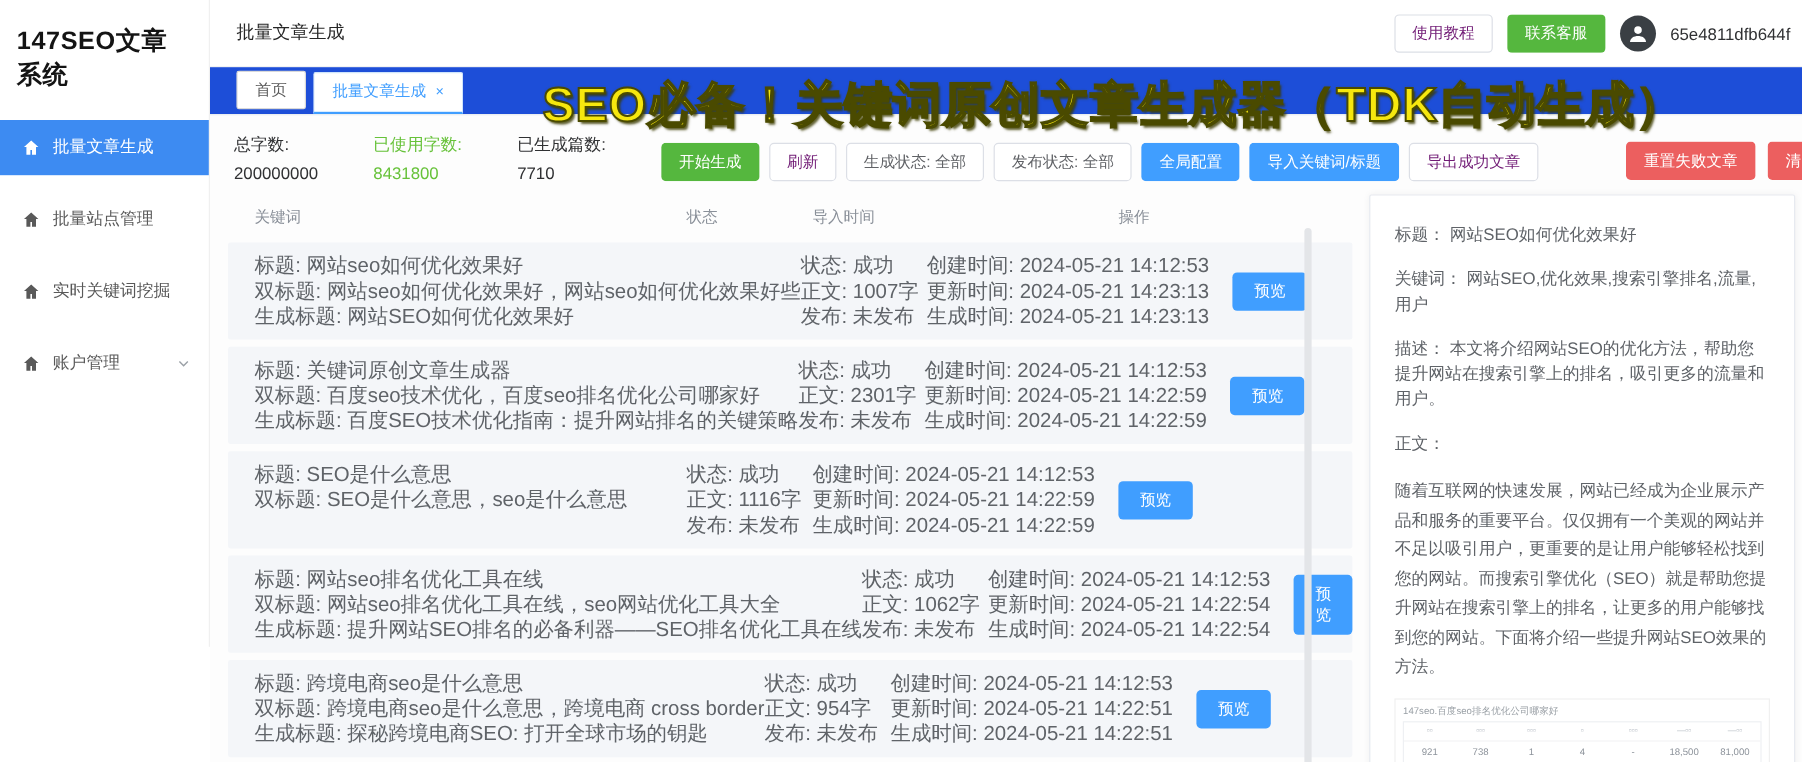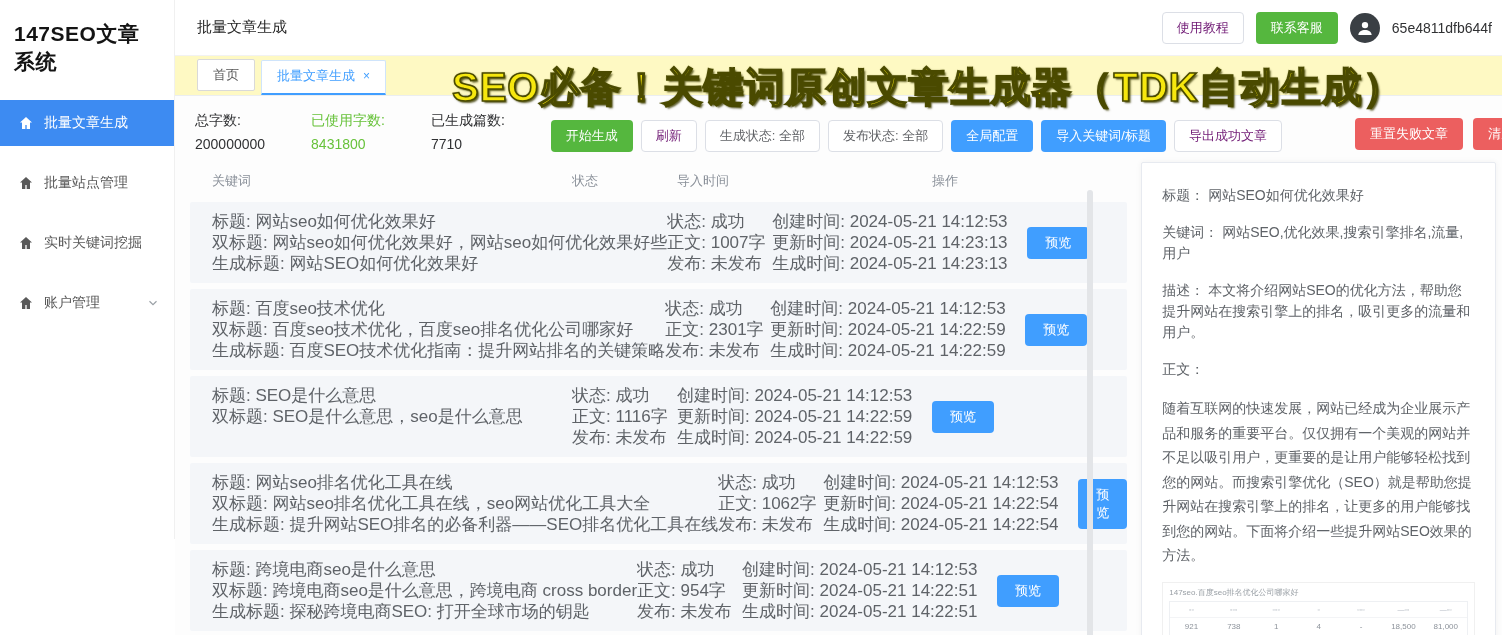--- a/index.html
+++ b/index.html
@@ -28,38 +28,38 @@
   .btn-plain { background:#fff; border-color:#dcdfe6; color:#701a75; }
   .btn-green { background:#55b73e; color:#fff; }
   .btn-blue { background:#409eff; color:#fff; }
   .btn-red { background:#ec5f5f; color:#fff; }
   .avatar { width:30px; height:30px; border-radius:50%; background:#3a3f44; display:flex;
     align-items:center; justify-content:center; overflow:hidden; flex:0 0 30px; }
   .avatar svg { width:20px; height:20px; }
   .user-id { font-size:14px; color:#303133; }
 
   
-  .tabbar { position:absolute; left:175px; top:56px; right:0; height:40px; background:#fef9c3;
+  .tabbar { position:absolute; left:175px; top:56px; right:0; height:40px; background:#1d4ed8;
     border-bottom:1px solid #ebeef0; display:flex; align-items:flex-end; gap:6px; padding:0 0 0 22px; }
   .tab { font-size:13px; padding:6px 15px; margin-bottom:4px; border:1px solid #d9d9d9;
     border-radius:2px; color:#595959; background:#fff; cursor:pointer; }
   .tab.active { color:#409eff; border-color:#cfe4fb; border-bottom:2px solid #409eff; margin-bottom:0;
     border-radius:2px 2px 0 0; display:flex; align-items:center; gap:8px; padding-bottom:8px; }
   .tab .close-x { font-size:12px; color:#409eff; }
 
   
   .banner-title { position:absolute; left:452px; top:60px; z-index:50; font-size:40px; font-weight:bold;
     color:#f6e70e; white-space:nowrap; letter-spacing:1px;
     -webkit-text-stroke:1.6px #4a4a00;
     text-shadow:0 0 2px #4a4a00, 2px 2px 2px rgba(60,60,0,.8); }
 
   
   .content { position:absolute; left:175px; top:96px; right:0; bottom:0; background:#fdfdfd; overflow:hidden; }
 
-  .toolbar-row { display:flex; align-items:flex-end; padding:16px 4px 10px 20px; gap:8px; }
+  .toolbar-row { display:flex; align-items:center; padding:16px 4px 10px 20px; gap:8px; }
   .stat { margin-right:38px; white-space:nowrap; }
   .stat .s-label { font-size:14px; color:#303133; font-weight:500; margin-bottom:6px; }
   .stat .s-value { font-size:14px; color:#303133; }
   .stat.green .s-label, .stat.green .s-value { color:#67c23a; }
   .toolbar-btns { display:flex; align-items:center; gap:8px; margin-top:6px; }
   .select-box { background:#fff; border:1px solid #dcdfe6; color:#606266; font-size:13px;
     padding:6px 14px; border-radius:4px; cursor:pointer; white-space:nowrap; }
   .toolbar-right { position:absolute; left:1180px; top:22px; display:flex; gap:10px; white-space:nowrap; }
 
   .main-split { display:flex; padding-left:15px; position:relative; }
@@ -227,21 +227,21 @@
       <div class="cell-line">更新时间:  2024-05-21 14:23:13</div>
       <div class="cell-line">生成时间:  2024-05-21 14:23:13</div>
     </div>
     <div class="col-a">
       <button class="preview-btn">预览</button>
     </div>
   </div>
 
   <div class="trow">
     <div class="col-k">
-      <div class="cell-line">标题: 百度seo技术优化</div>
+      <div class="cell-line">标题: 关键词原创文章生成器</div>
       <div class="cell-line">双标题: 百度seo技术优化，百度seo排名优化公司哪家好</div>
       <div class="cell-line">生成标题: 百度SEO技术优化指南：提升网站排名的关键策略</div>
     </div>
     <div class="col-s">
       <div class="cell-line">状态: 成功</div>
       <div class="cell-line">正文: 2301字</div>
       <div class="cell-line">发布: 未发布</div>
     </div>
     <div class="col-t">
       <div class="cell-line">创建时间:  2024-05-21 14:12:53</div>

